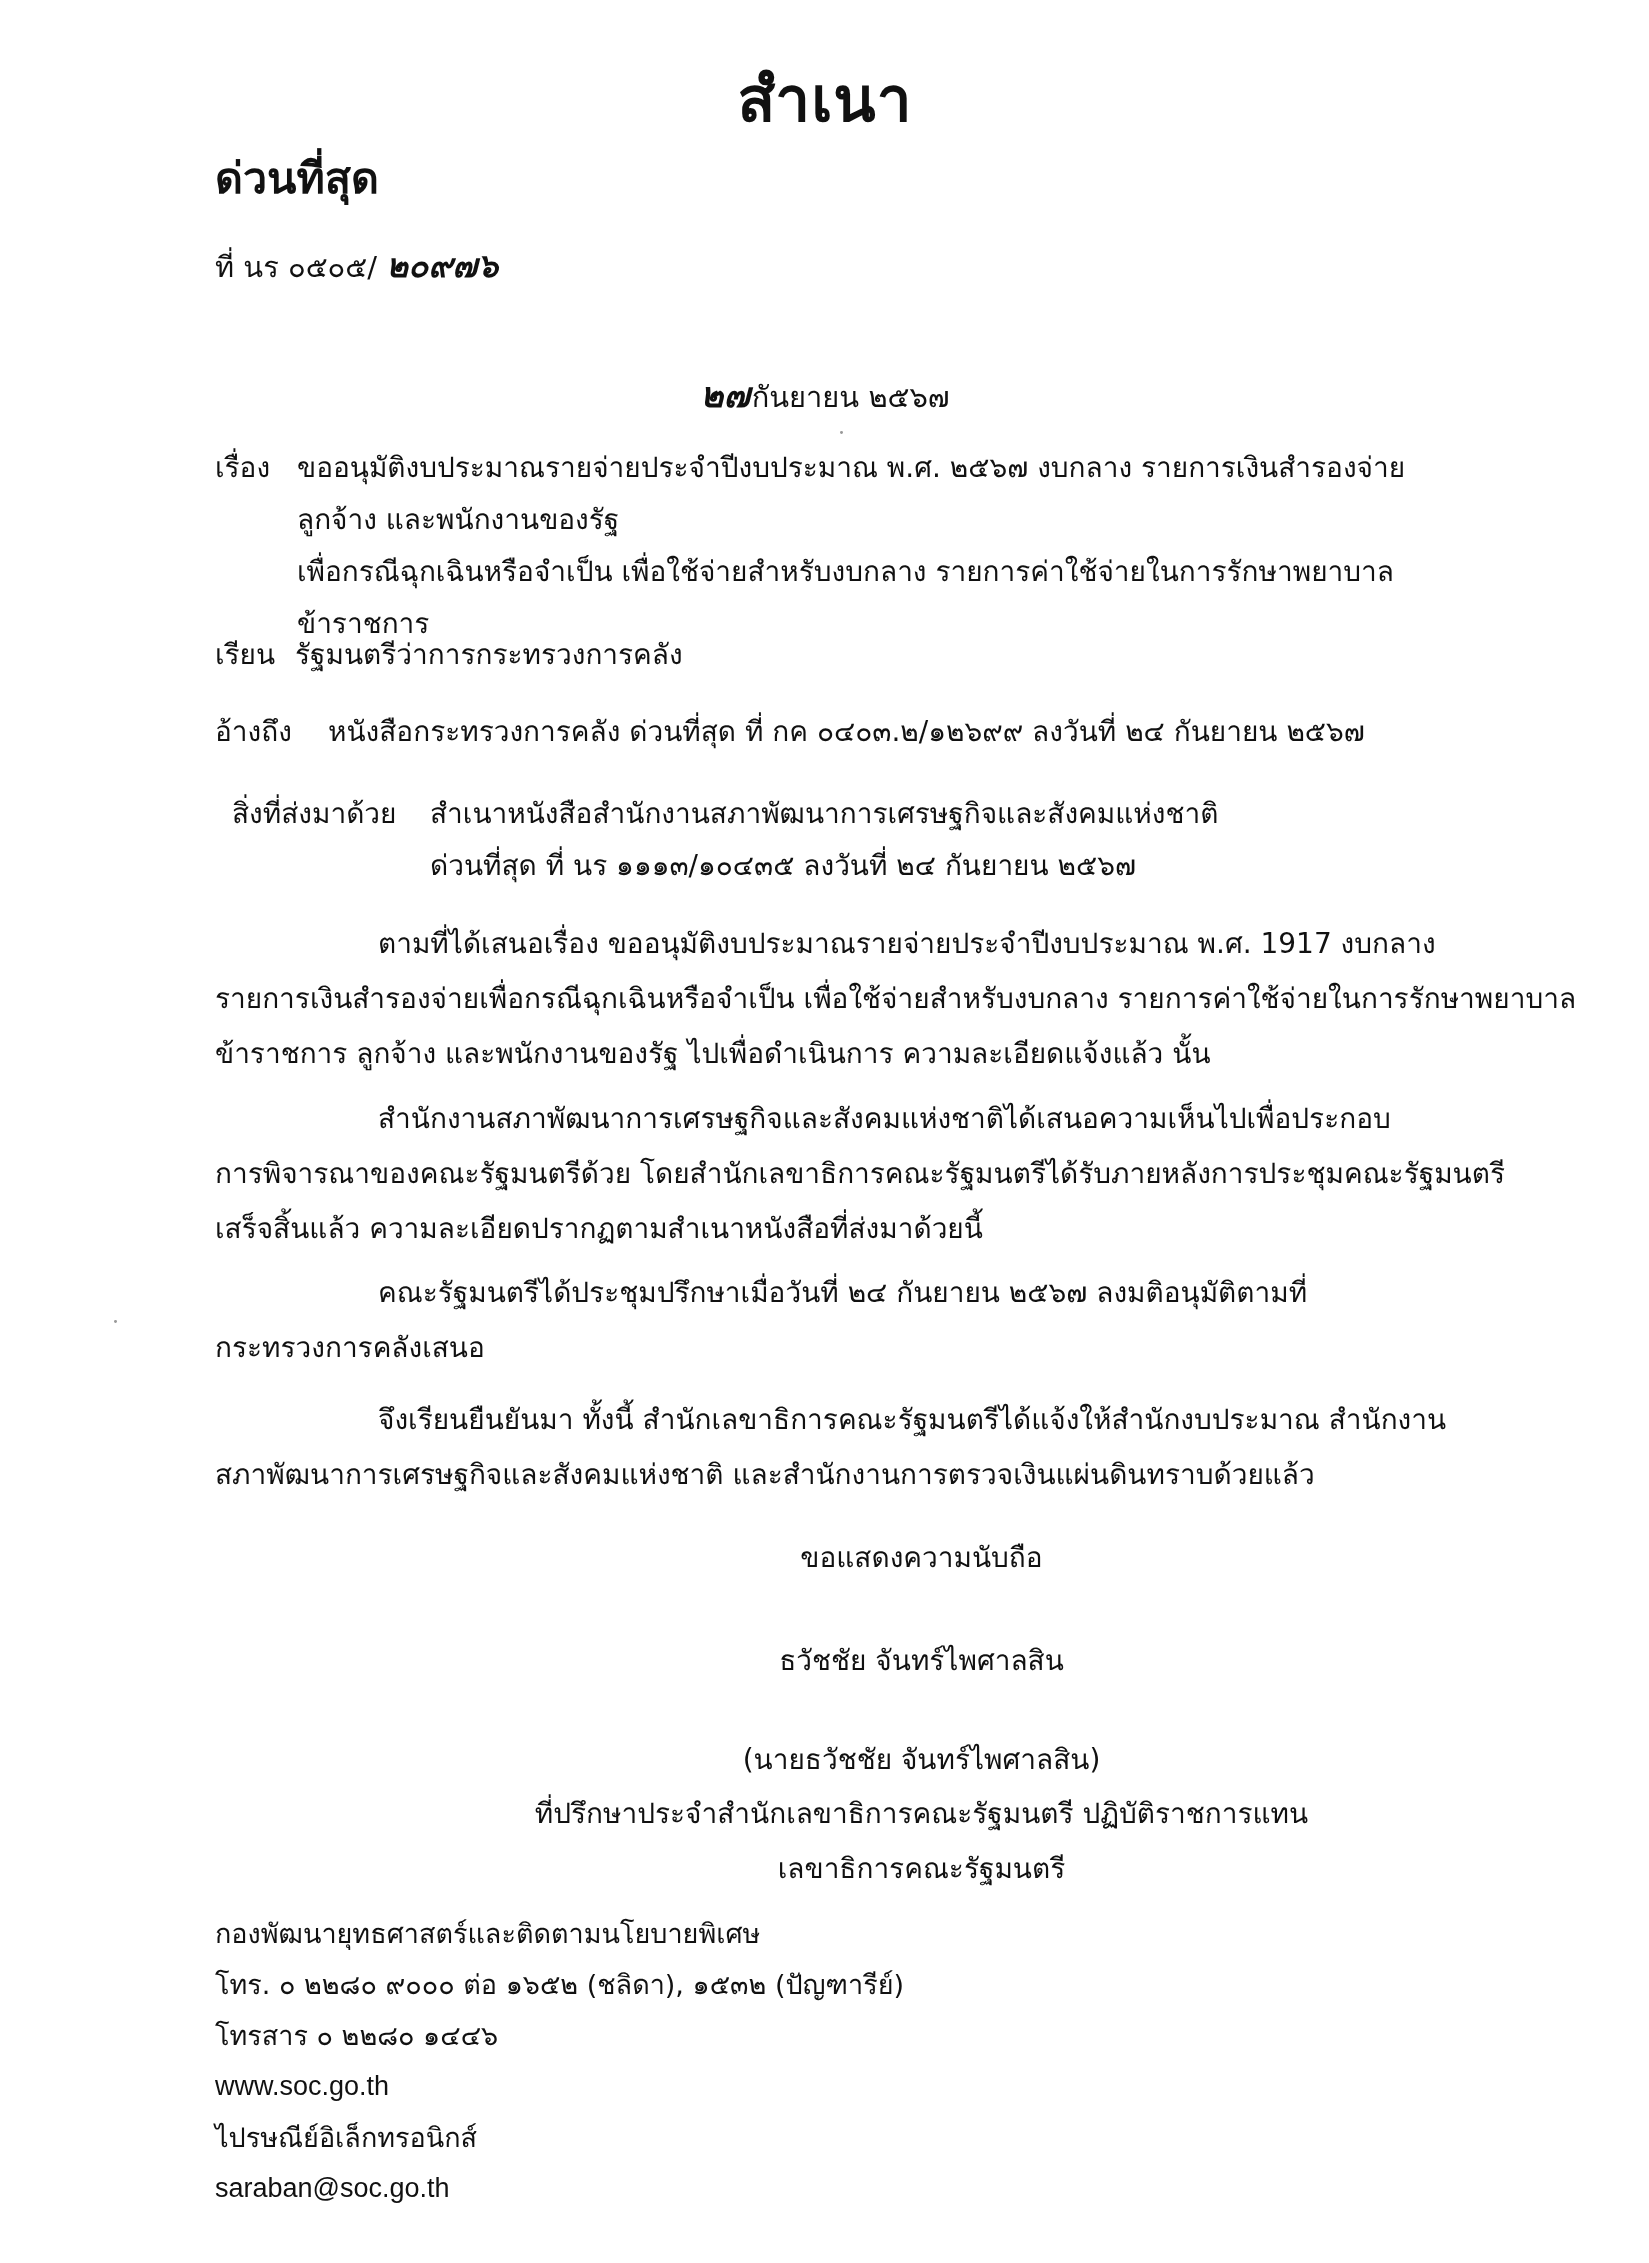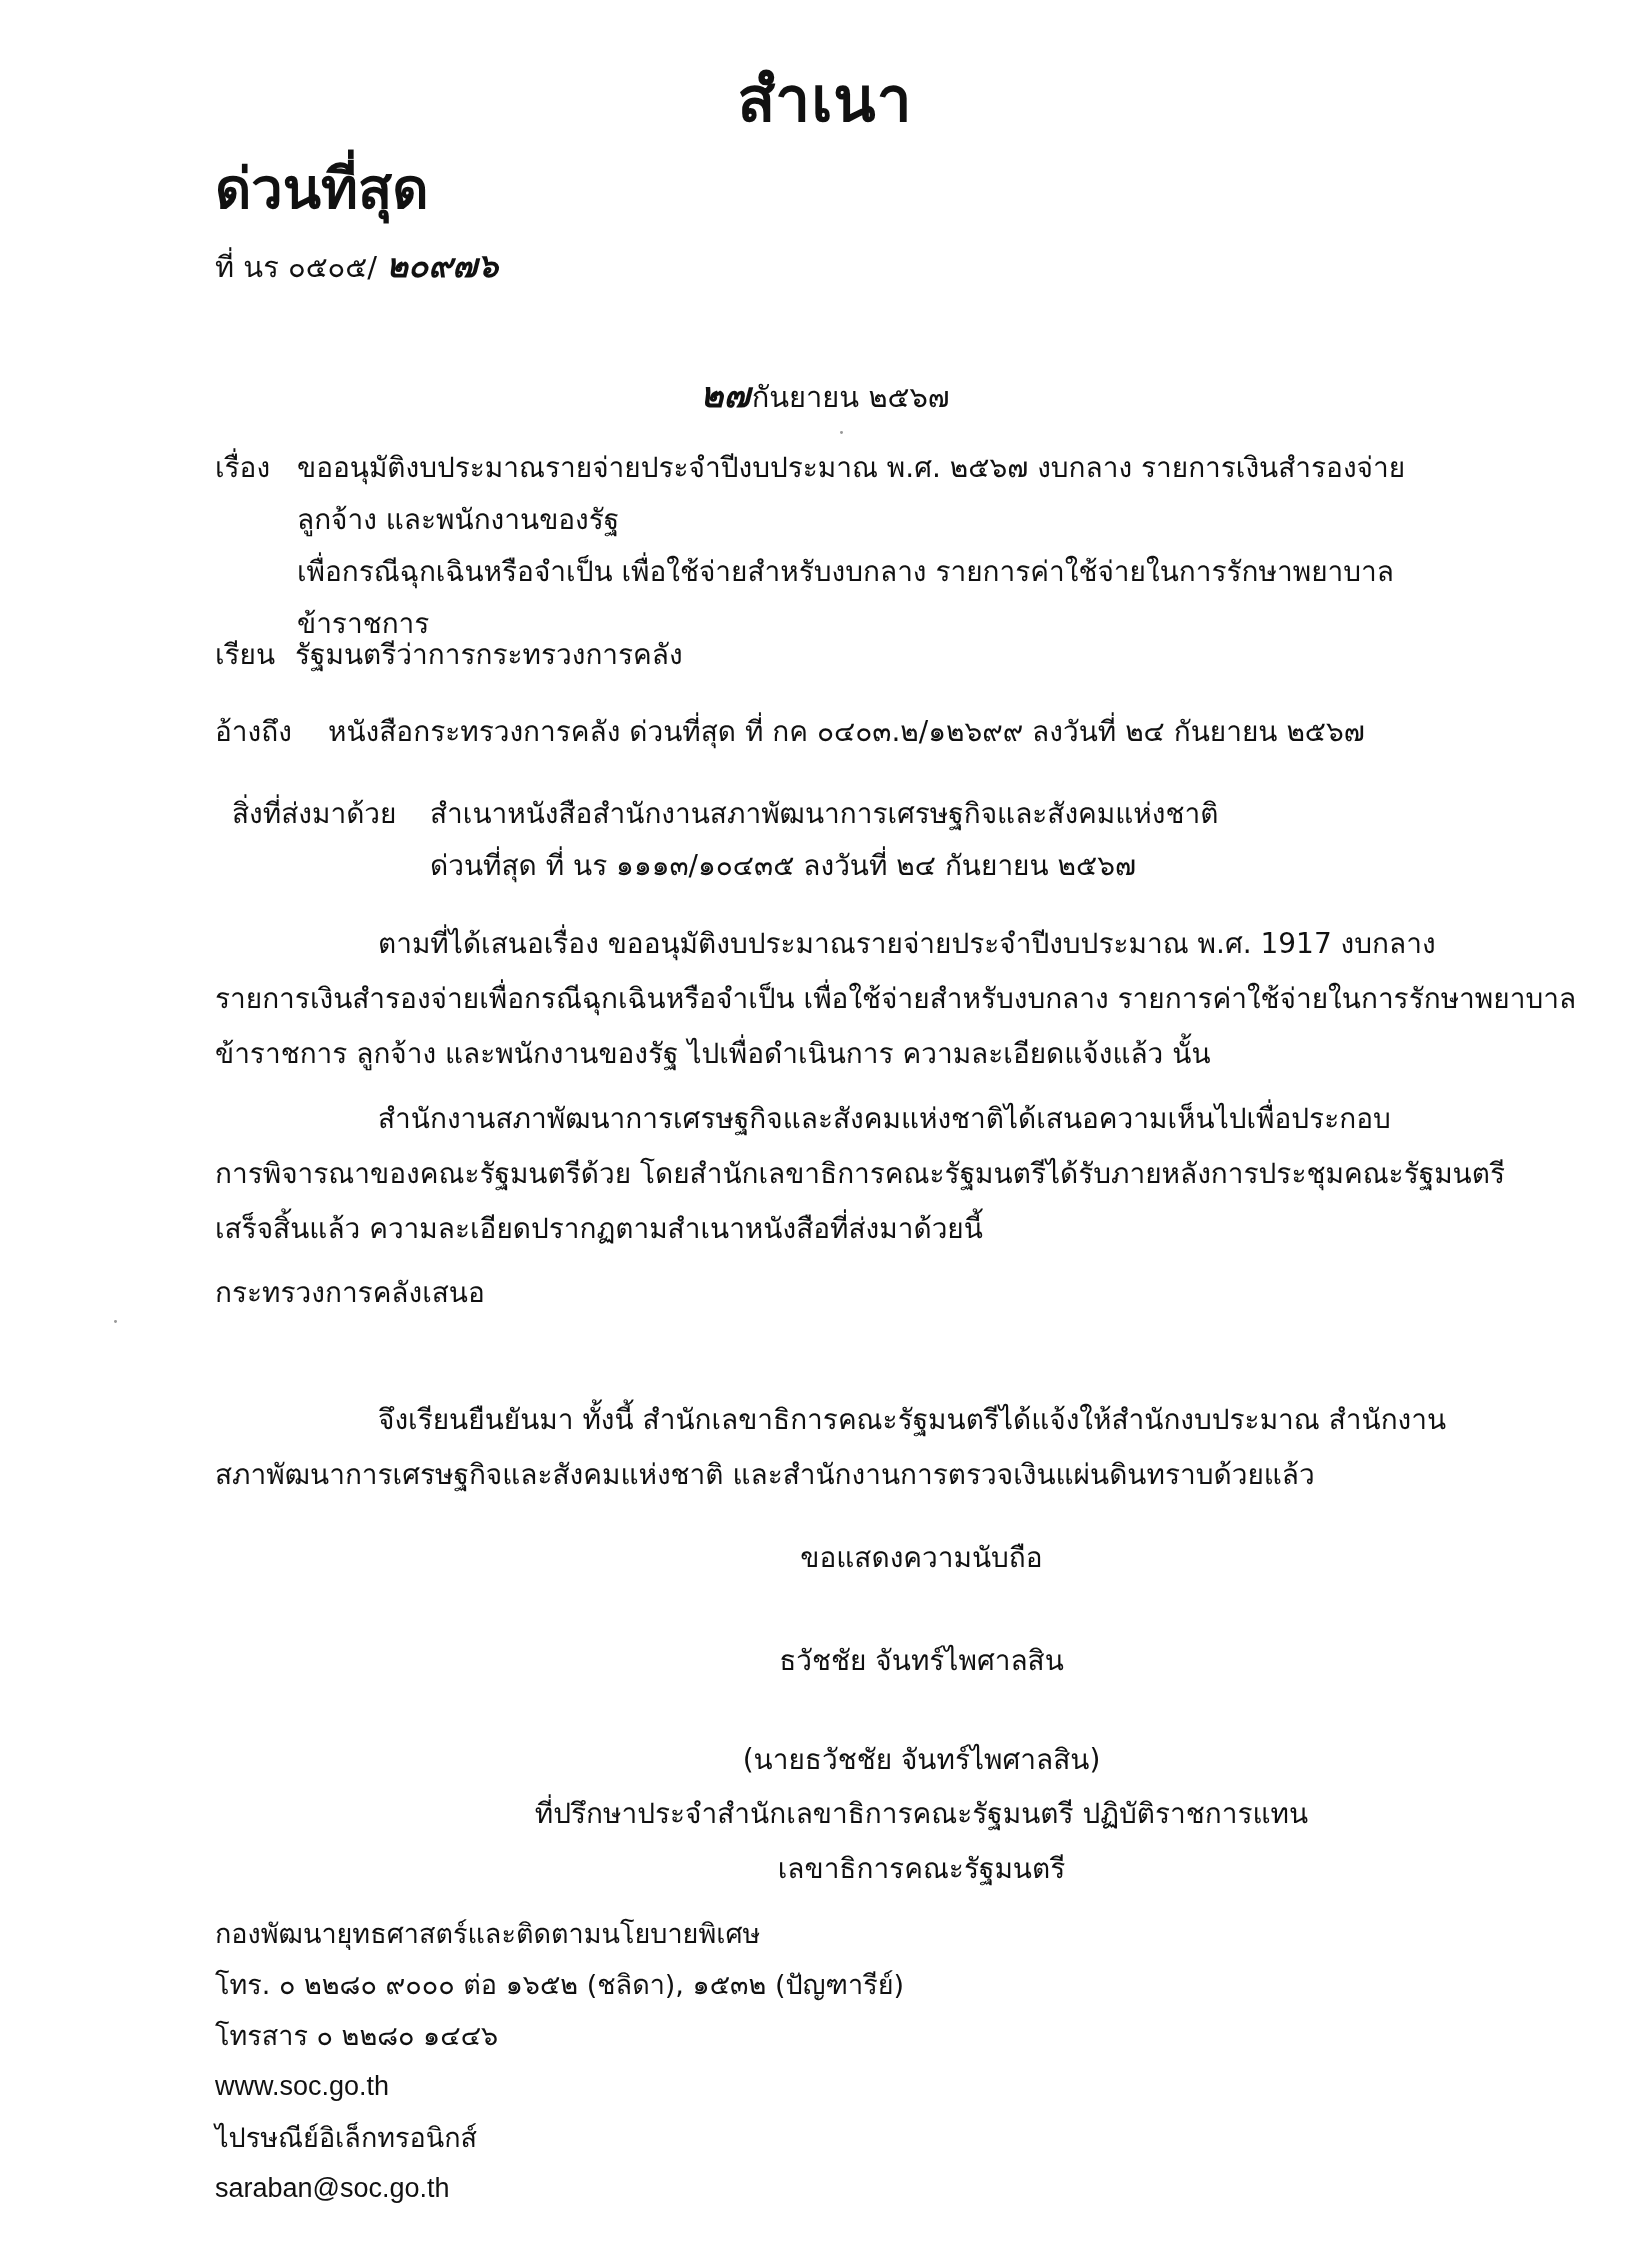--- a/index.html
+++ b/index.html
@@ -24,21 +24,21 @@
 
     .stamp-copy {
       left: 0; width: 1650px; top: 50px;
       text-align: center;
       font-size: 62px;
       font-weight: bold;
       letter-spacing: 1px;
     }
     .urgency {
       left: 215px; top: 144px;
-      font-size: 56px;
+      font-size: 43px;
       font-weight: bold;
     }
     .ref-no {
       left: 215px; top: 239px;
       font-size: 29px;
     }
     .ref-no .hand {
       font-weight: bold;
       font-size: 33px;
       font-style: italic;
@@ -177,20 +177,21 @@
     <span>ข้าราชการ ลูกจ้าง และพนักงานของรัฐ ไปเพื่อดำเนินการ ความละเอียดแจ้งแล้ว นั้น</span>
   </div>
 
   <div class="abs para p2">
     <span class="first">สำนักงานสภาพัฒนาการเศรษฐกิจและสังคมแห่งชาติได้เสนอความเห็นไปเพื่อประกอบ</span>
     <span>การพิจารณาของคณะรัฐมนตรีด้วย โดยสำนักเลขาธิการคณะรัฐมนตรีได้รับภายหลังการประชุมคณะรัฐมนตรี</span>
     <span>เสร็จสิ้นแล้ว ความละเอียดปรากฏตามสำเนาหนังสือที่ส่งมาด้วยนี้</span>
   </div>
 
   <div class="abs para p3">
+    <span class="first">คณะรัฐมนตรีได้ประชุมปรึกษาเมื่อวันที่ ๒๔ กันยายน ๒๕๖๗ ลงมติอนุมัติตามที่</span>
     <span>กระทรวงการคลังเสนอ</span>
   </div>
 
   <div class="abs para p4">
     <span class="first">จึงเรียนยืนยันมา ทั้งนี้ สำนักเลขาธิการคณะรัฐมนตรีได้แจ้งให้สำนักงบประมาณ สำนักงาน</span>
     <span>สภาพัฒนาการเศรษฐกิจและสังคมแห่งชาติ และสำนักงานการตรวจเงินแผ่นดินทราบด้วยแล้ว</span>
   </div>
 
   <div class="abs center-block closing">ขอแสดงความนับถือ</div>
   <div class="abs center-block signature">ธวัชชัย  จันทร์ไพศาลสิน</div>

